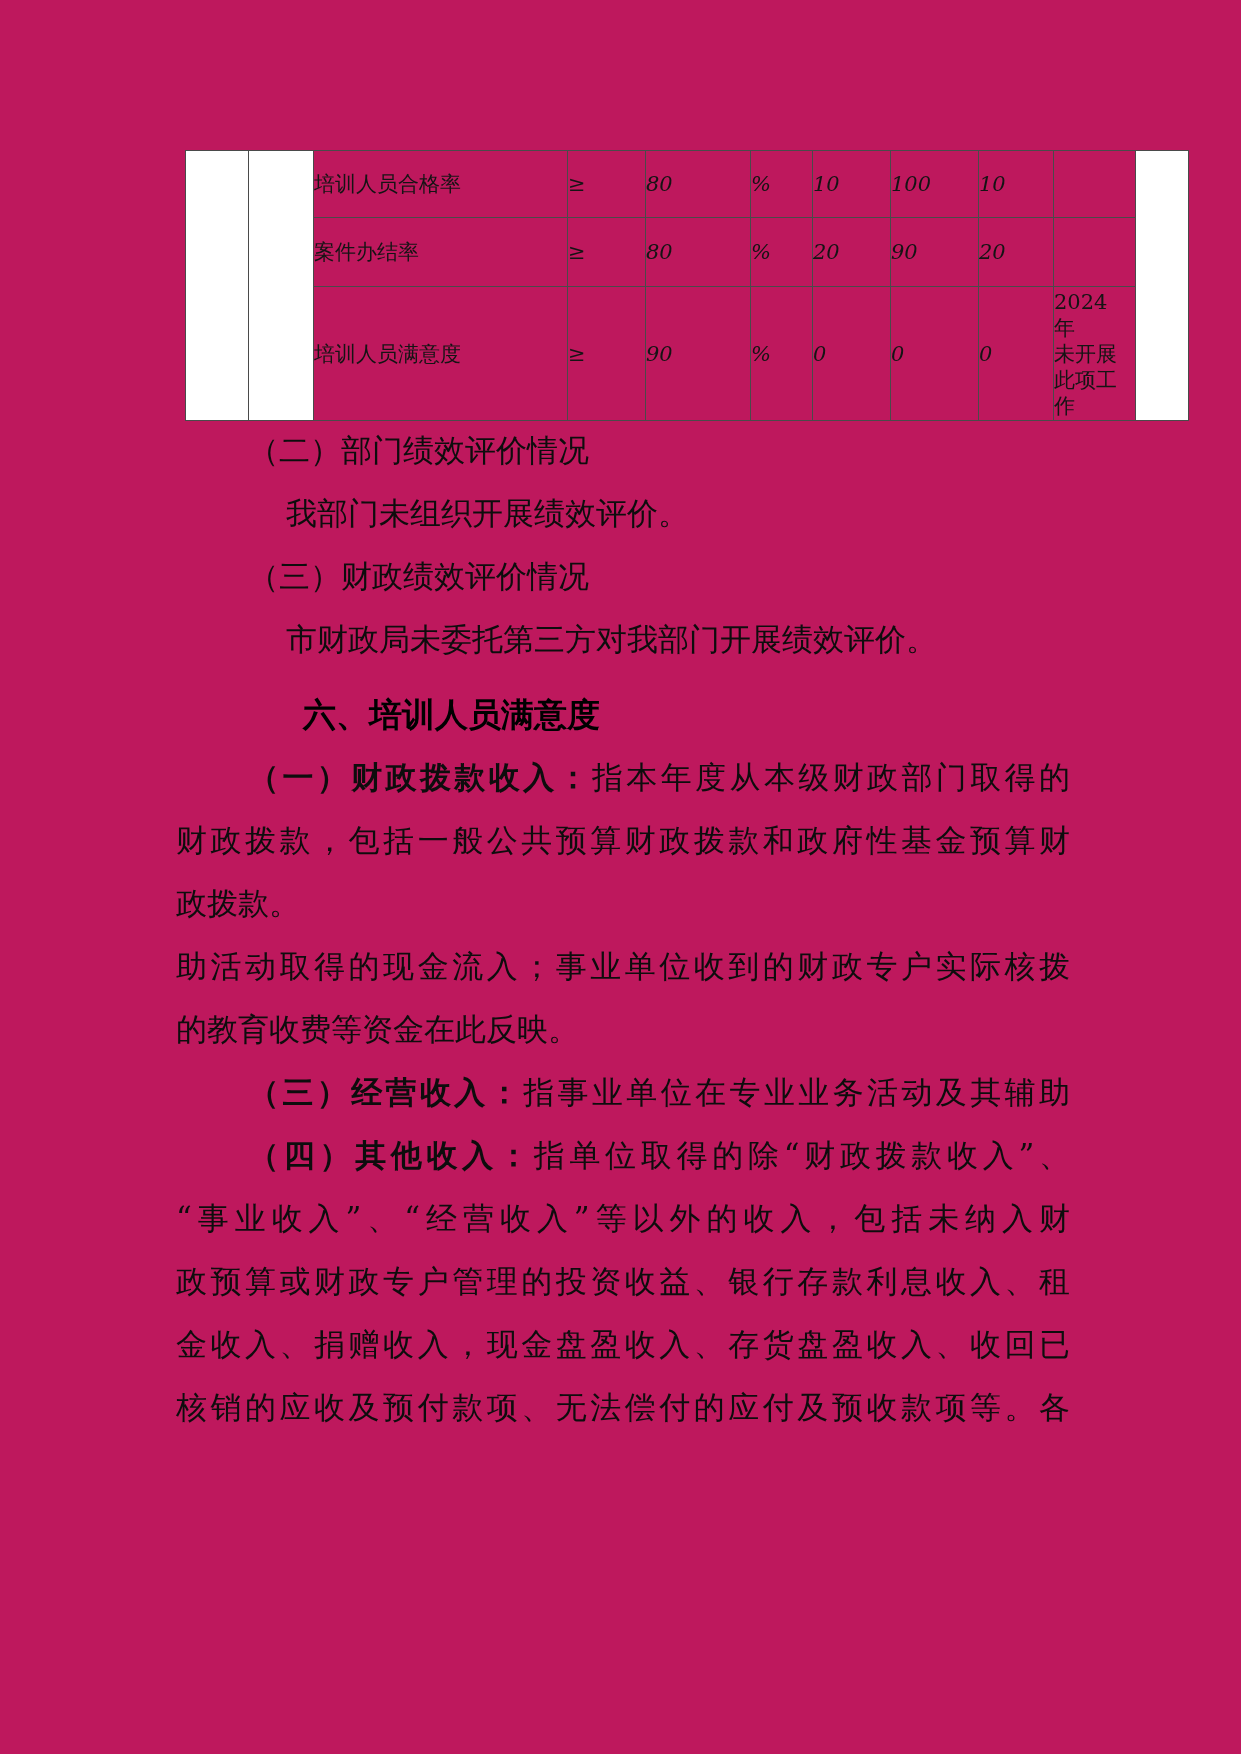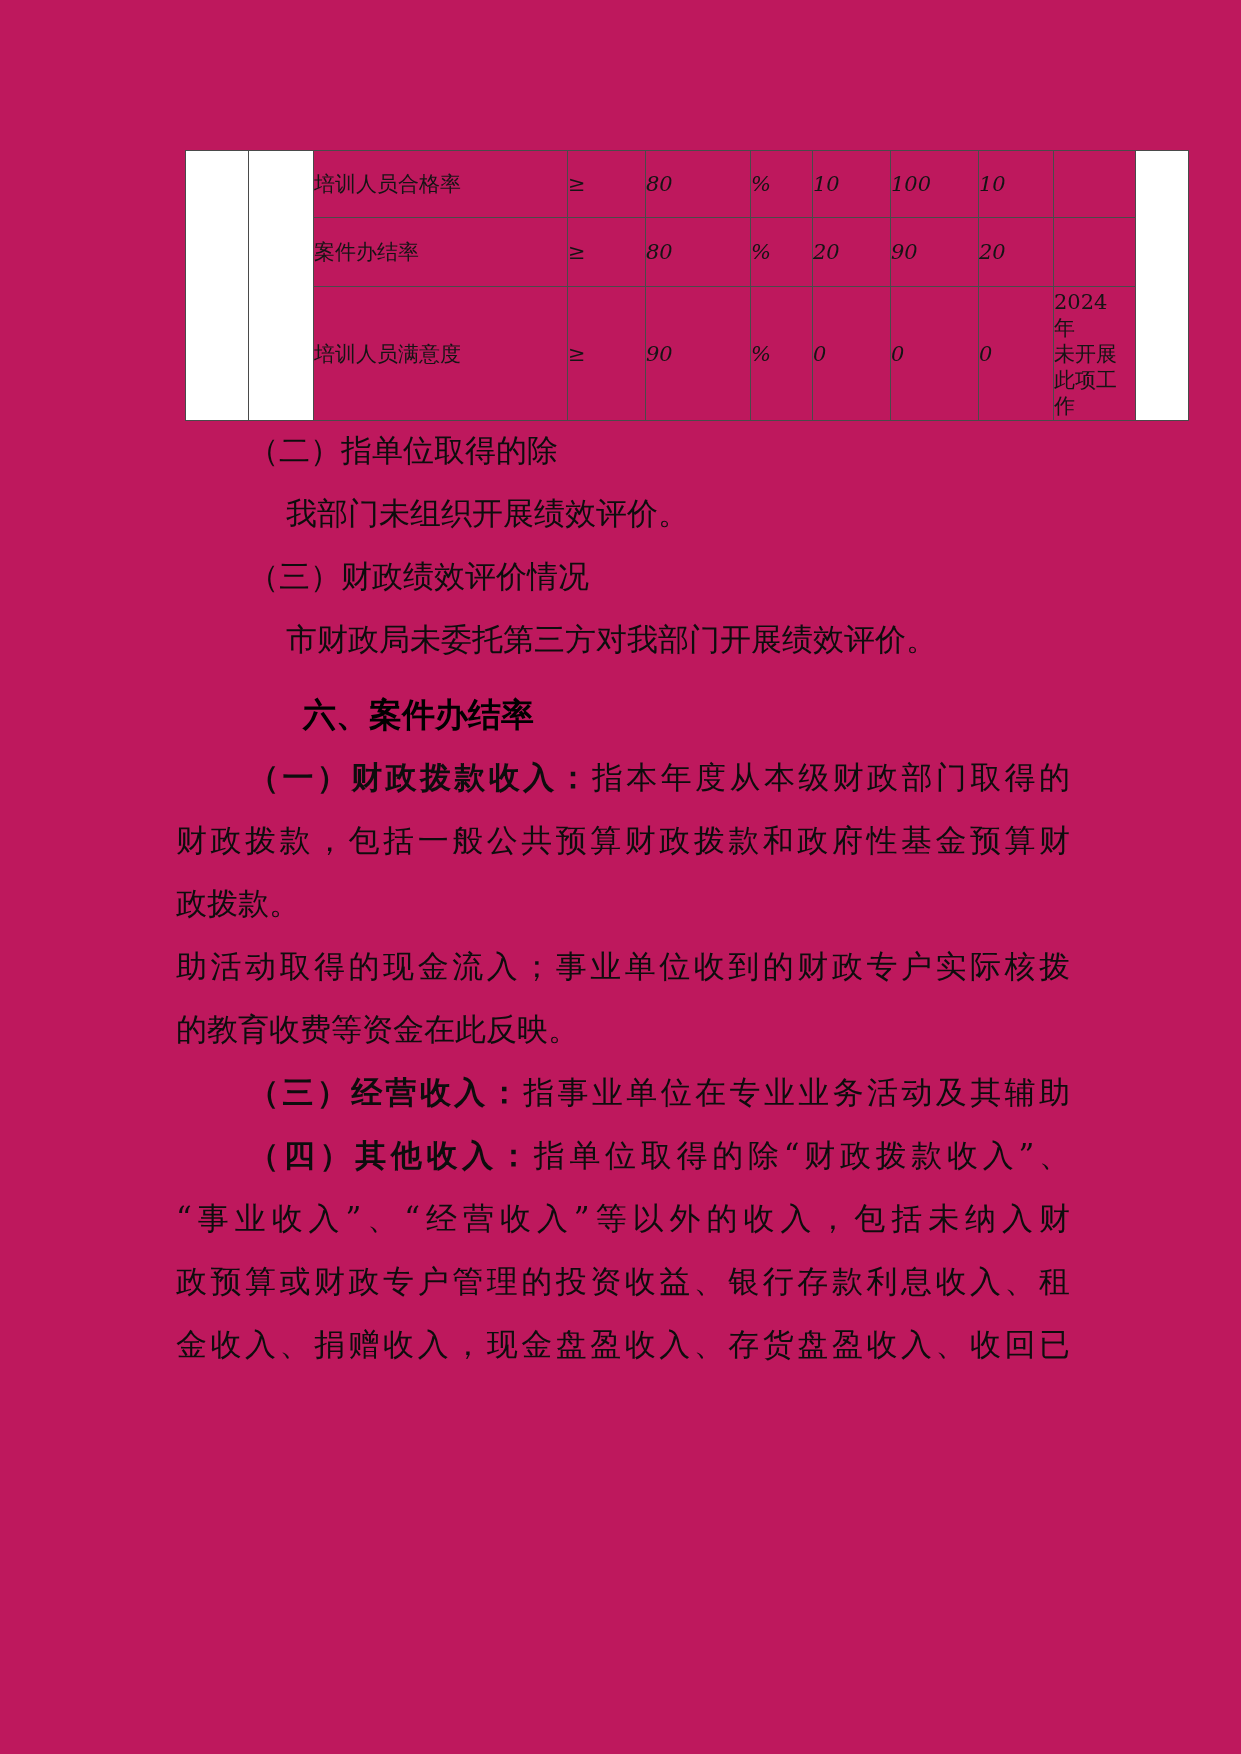--- a/index.html
+++ b/index.html
@@ -120,36 +120,37 @@
       <td class="note">2024 年
 未开展
 此项工
 作</td>
     </tr>
   </tbody>
     </table>
 
   <div class="bodytext">
 
-    <div class="line ind-p">（二）指单位取得的除</div>
+    <div class="line ind-p">（二）部门绩效评价情况</div>
     <div class="line ind-b">我部门未组织开展绩效评价。</div>
 
     <div class="line ind-p">（三）财政绩效评价情况</div>
     <div class="line ind-b">市财政局未委托第三方对我部门开展绩效评价。</div>
 
-    <div class="heading6">六、案件办结率</div>
+    <div class="heading6">六、培训人员满意度</div>
 
     <div class="line just ind-p"><span class="b">（一）财政拨款收入：</span><span>指本年度从本级财政部门取得的</span></div>
     <div class="line just">财政拨款，包括一般公共预算财政拨款和政府性基金预算财</div>
     <div class="line">政拨款。</div>
 
     <div class="line just">助活动取得的现金流入；事业单位收到的财政专户实际核拨</div>
     <div class="line">的教育收费等资金在此反映。</div>
 
     <div class="line just ind-p"><span class="b">（三）经营收入：</span><span>指事业单位在专业业务活动及其辅助</span></div>
 
     <div class="line just ind-p"><span class="b">（四）其他收入：</span><span>指单位取得的除“财政拨款收入”、</span></div>
     <div class="line just">“事业收入”、“经营收入”等以外的收入，包括未纳入财</div>
     <div class="line just">政预算或财政专户管理的投资收益、银行存款利息收入、租</div>
     <div class="line just">金收入、捐赠收入，现金盘盈收入、存货盘盈收入、收回已</div>
+    <div class="line just">核销的应收及预付款项、无法偿付的应付及预收款项等。各</div>
 
   </div>
 </div>
 
 </body></html>

